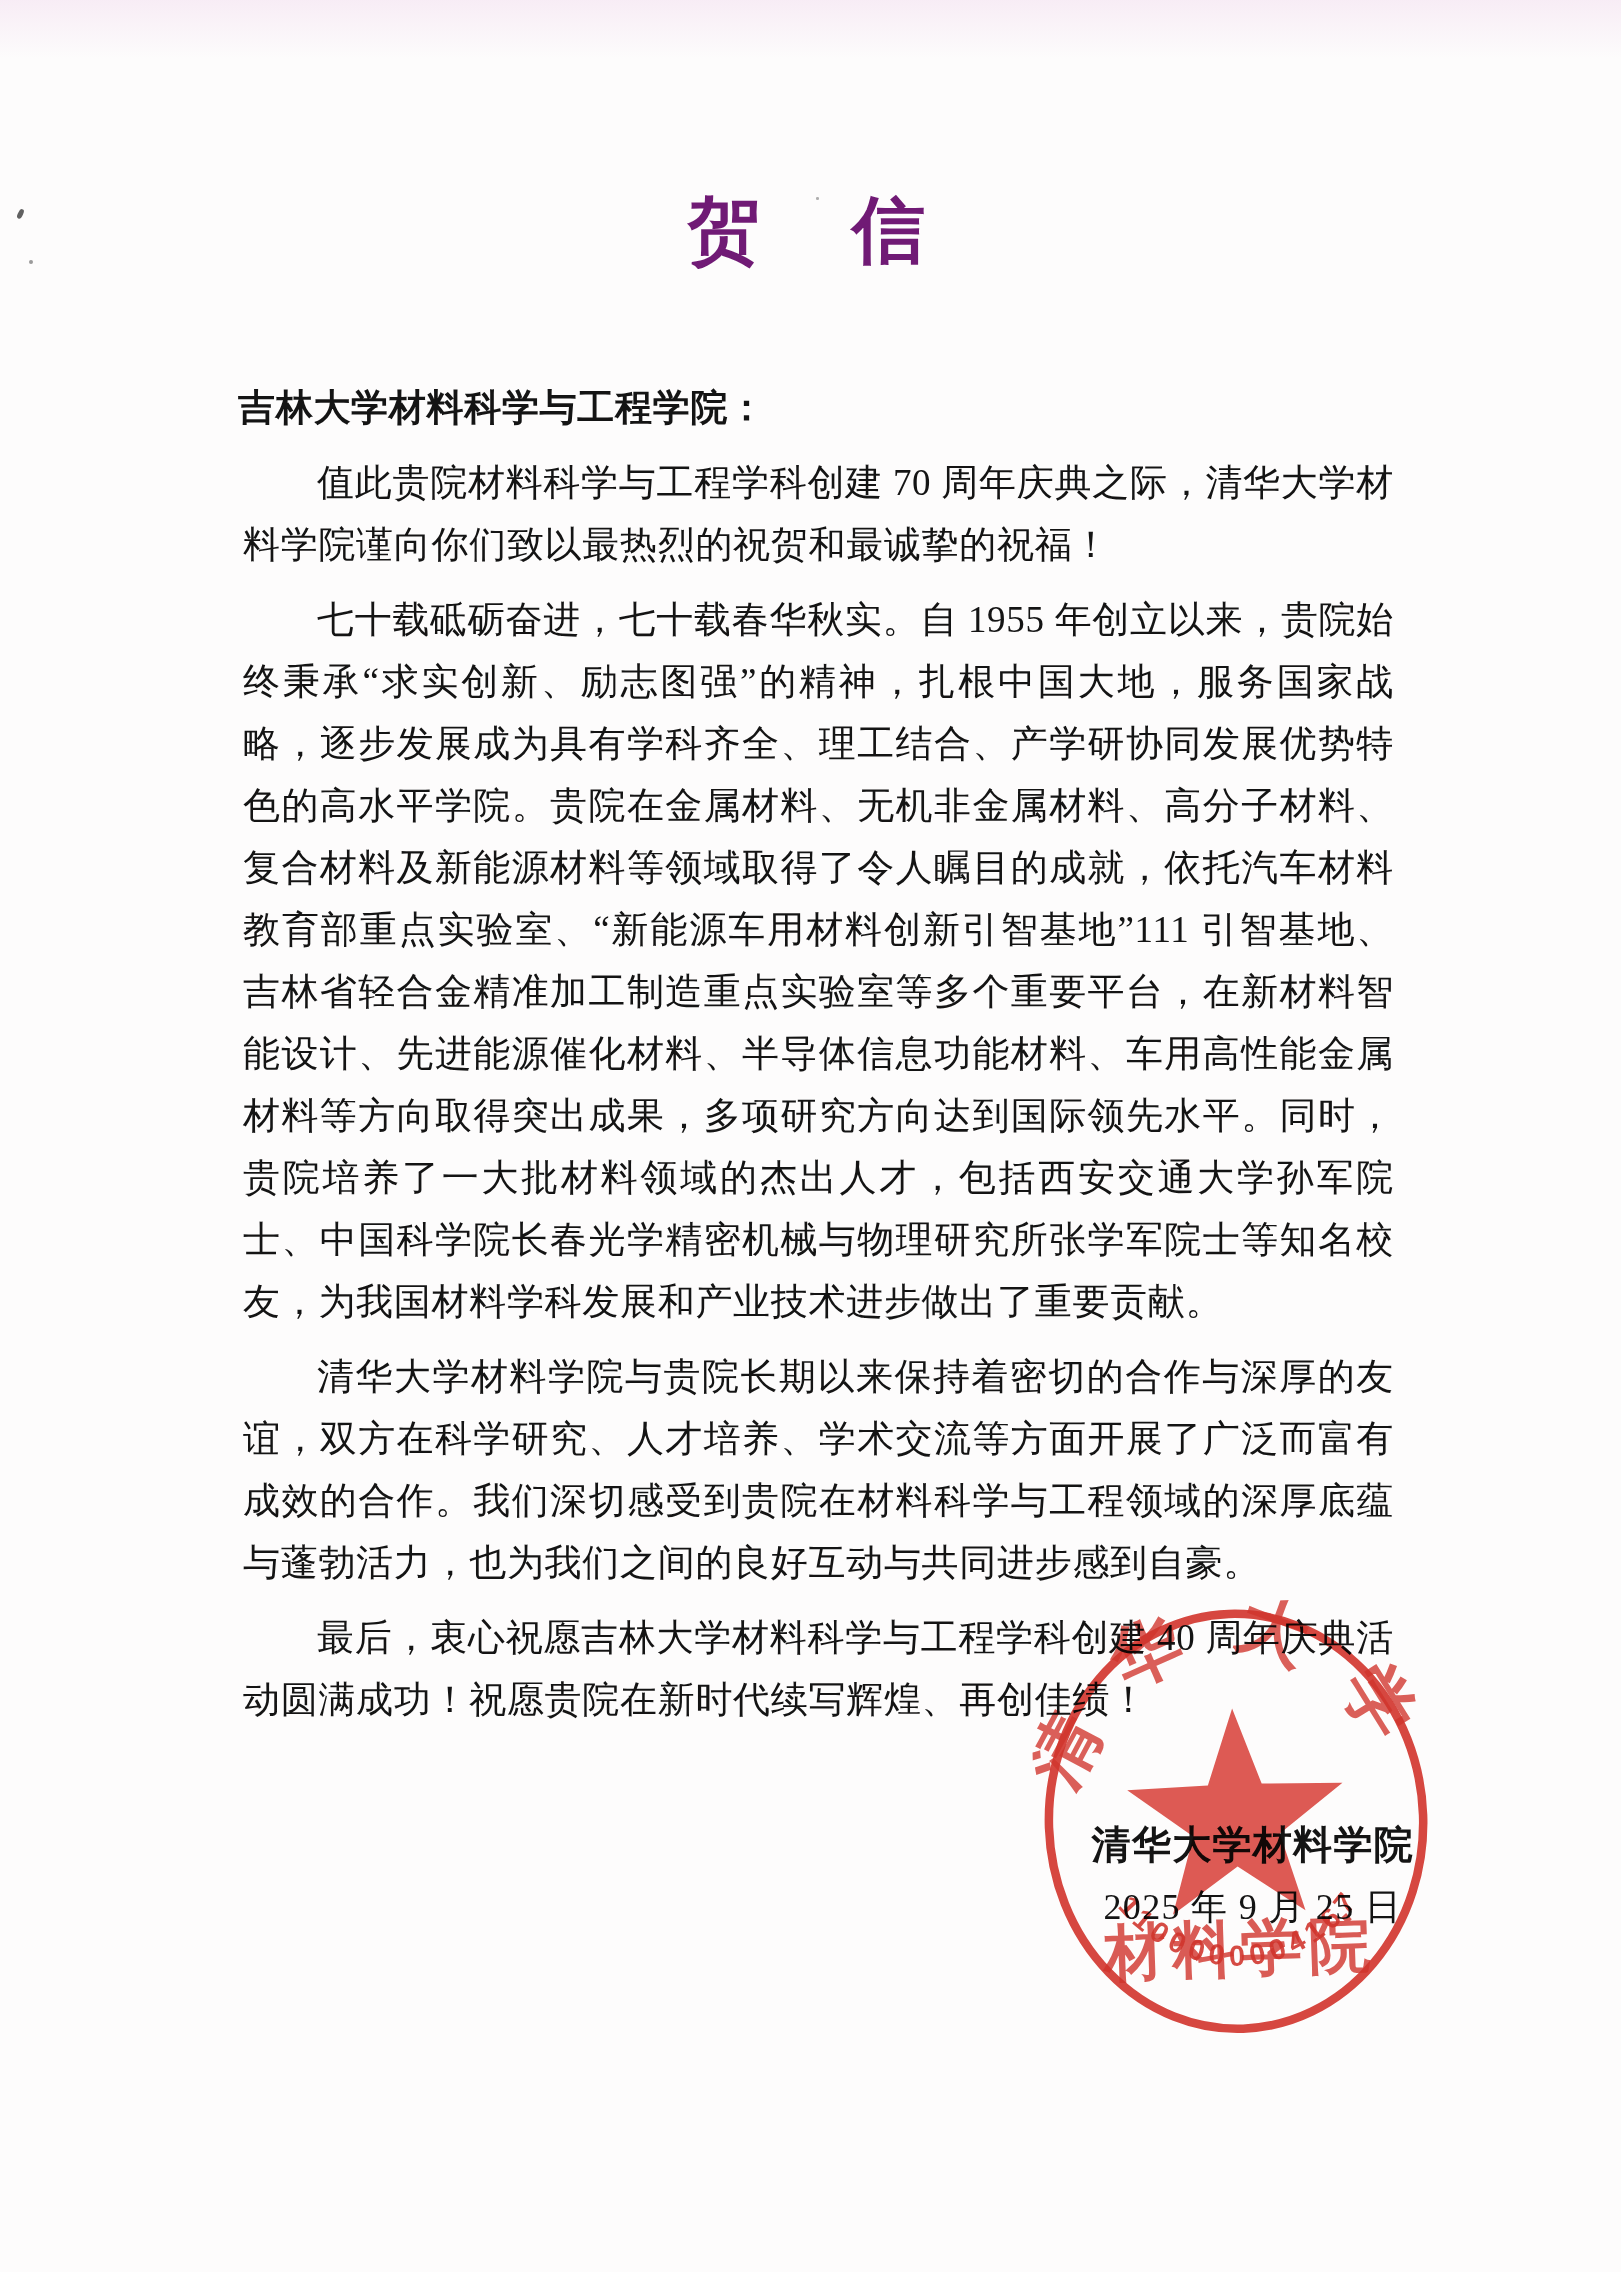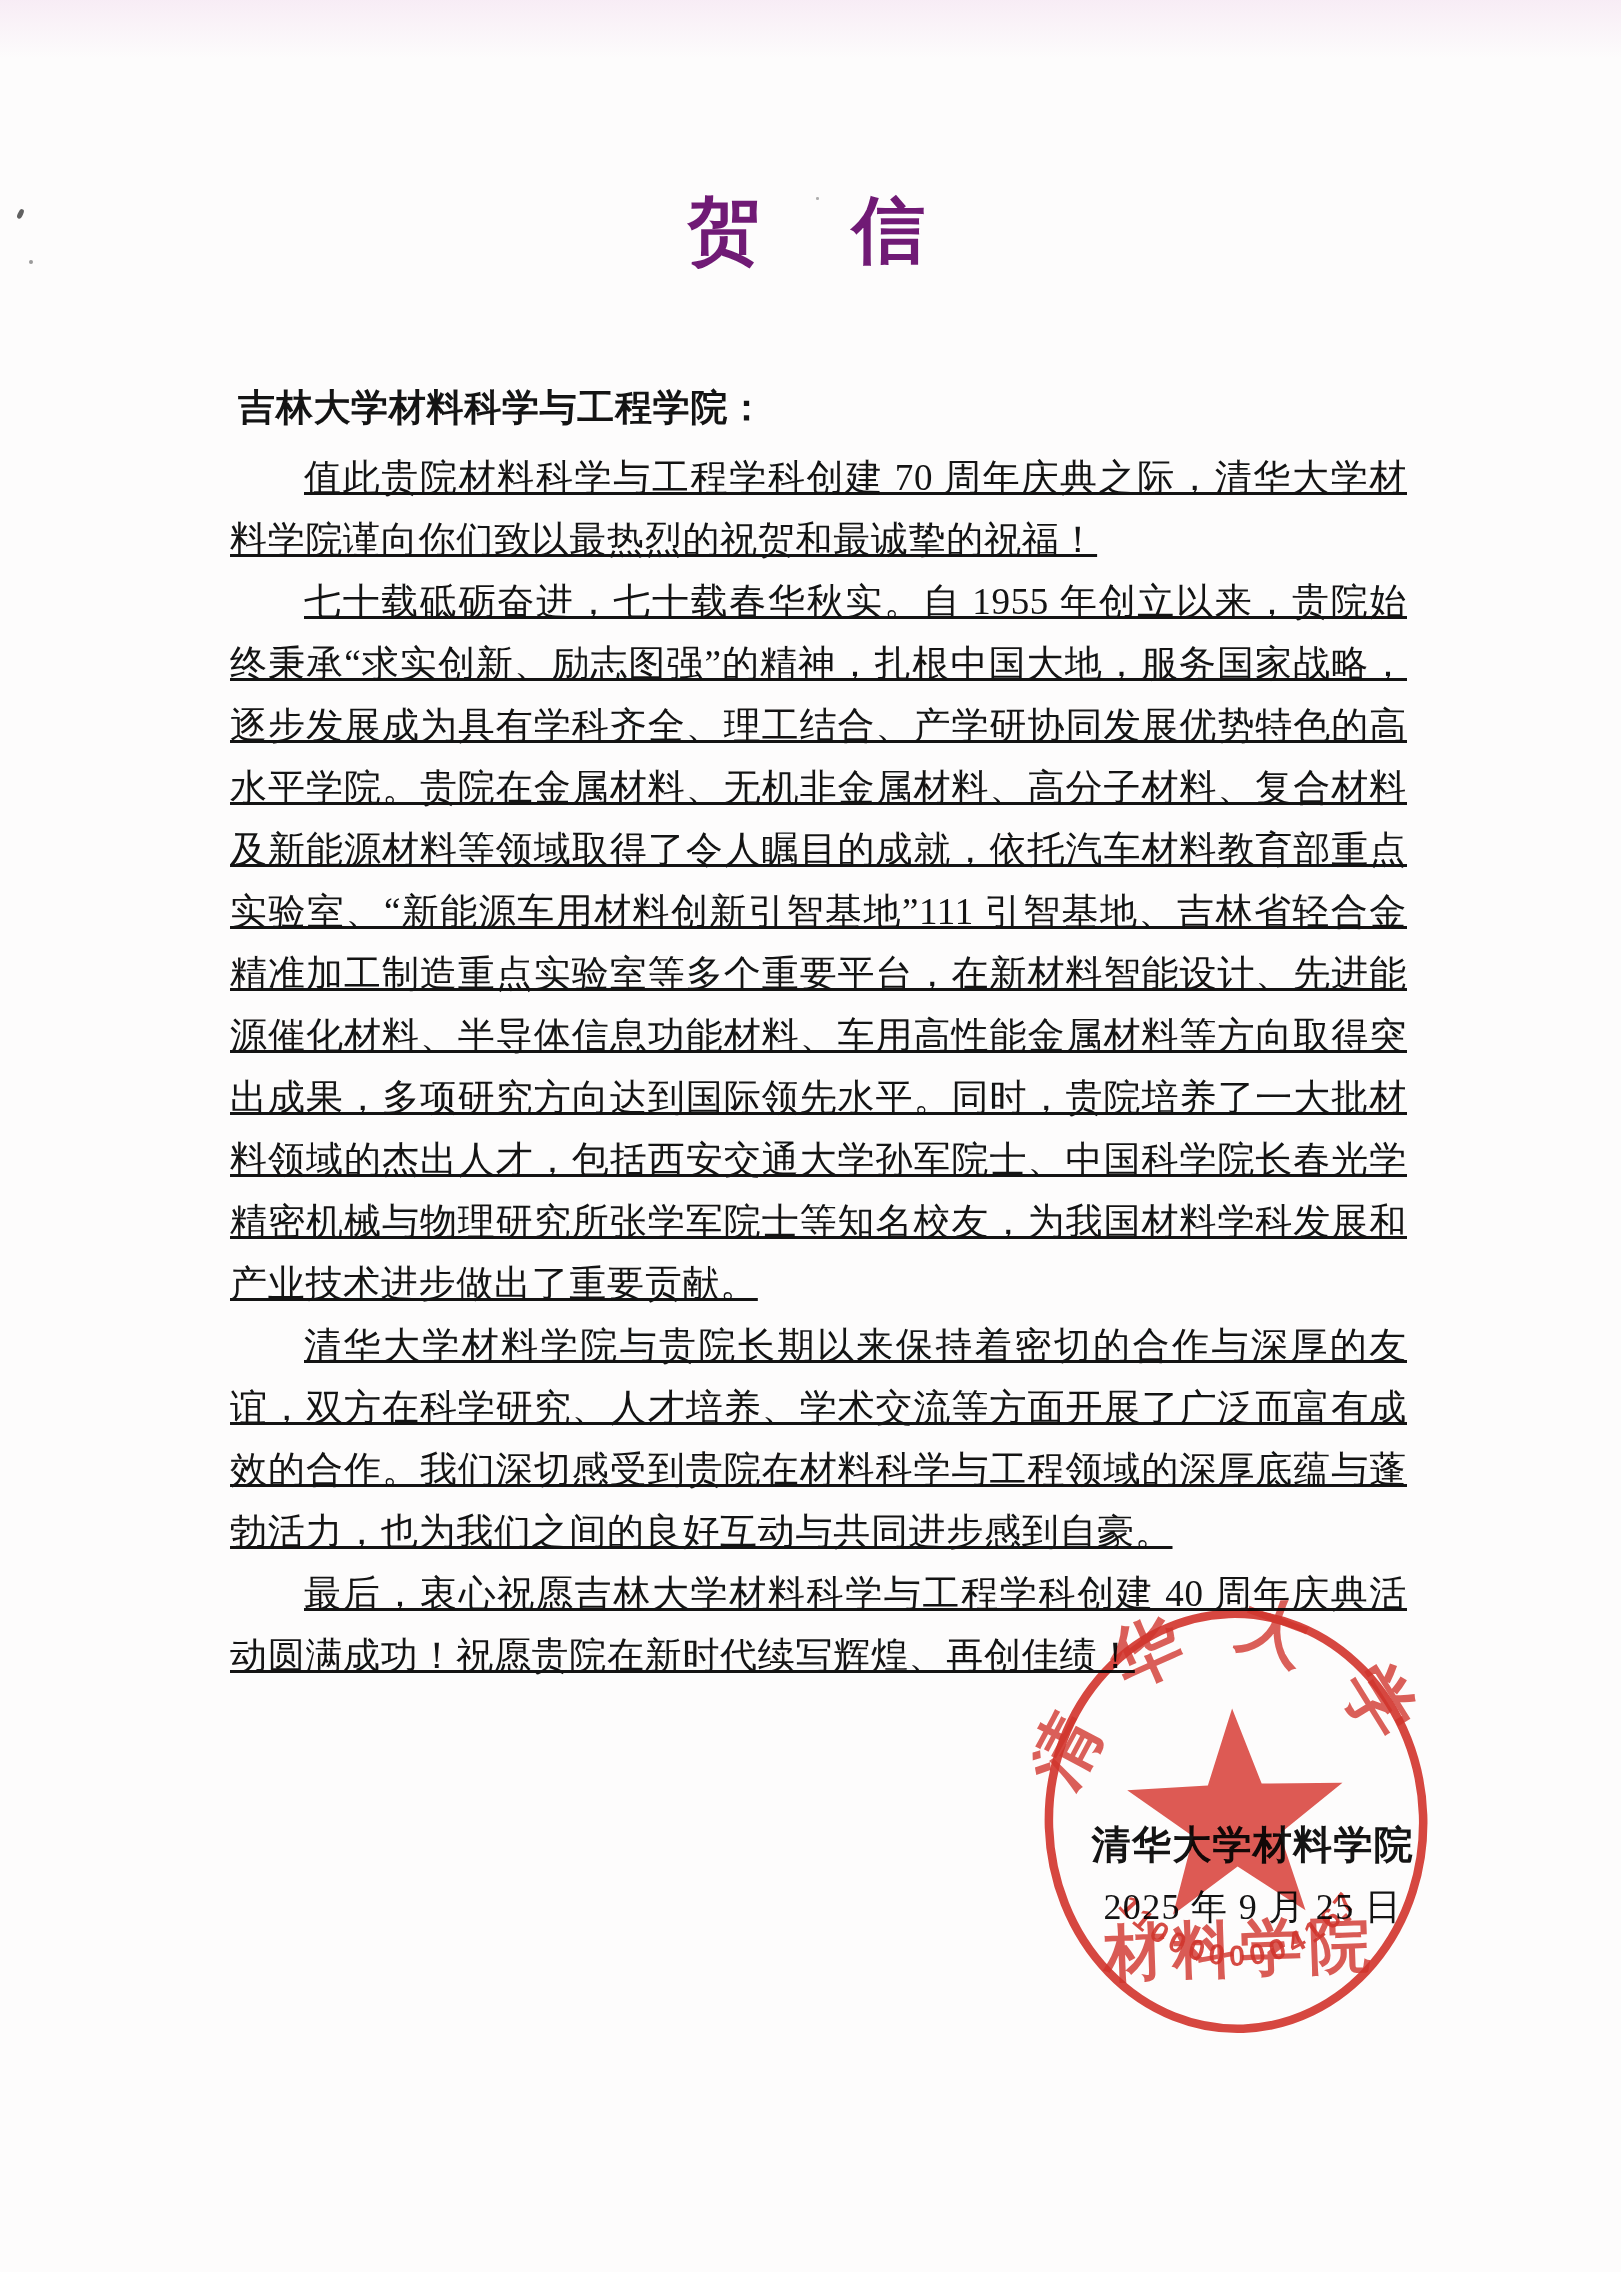--- a/index.html
+++ b/index.html
@@ -41,24 +41,23 @@
     text-align: justify;
   }
   .salutation {
     margin: 8px;
     font-family: "Liberation Sans", "DejaVu Sans", sans-serif;
     font-weight: bold;
     font-size: 37px;
     letter-spacing: 0.7px;
   }
   .para {
-    margin: 0;
+    margin: 13px;
     text-indent: 2em;
     letter-spacing: 0.7px;
-    text-decoration: underline;
   }
 
   .sign-block {
     position: absolute;
     top: 1825px;
     right: 208px;
     text-align: center;
     z-index: 2;
   }
   .signature {

